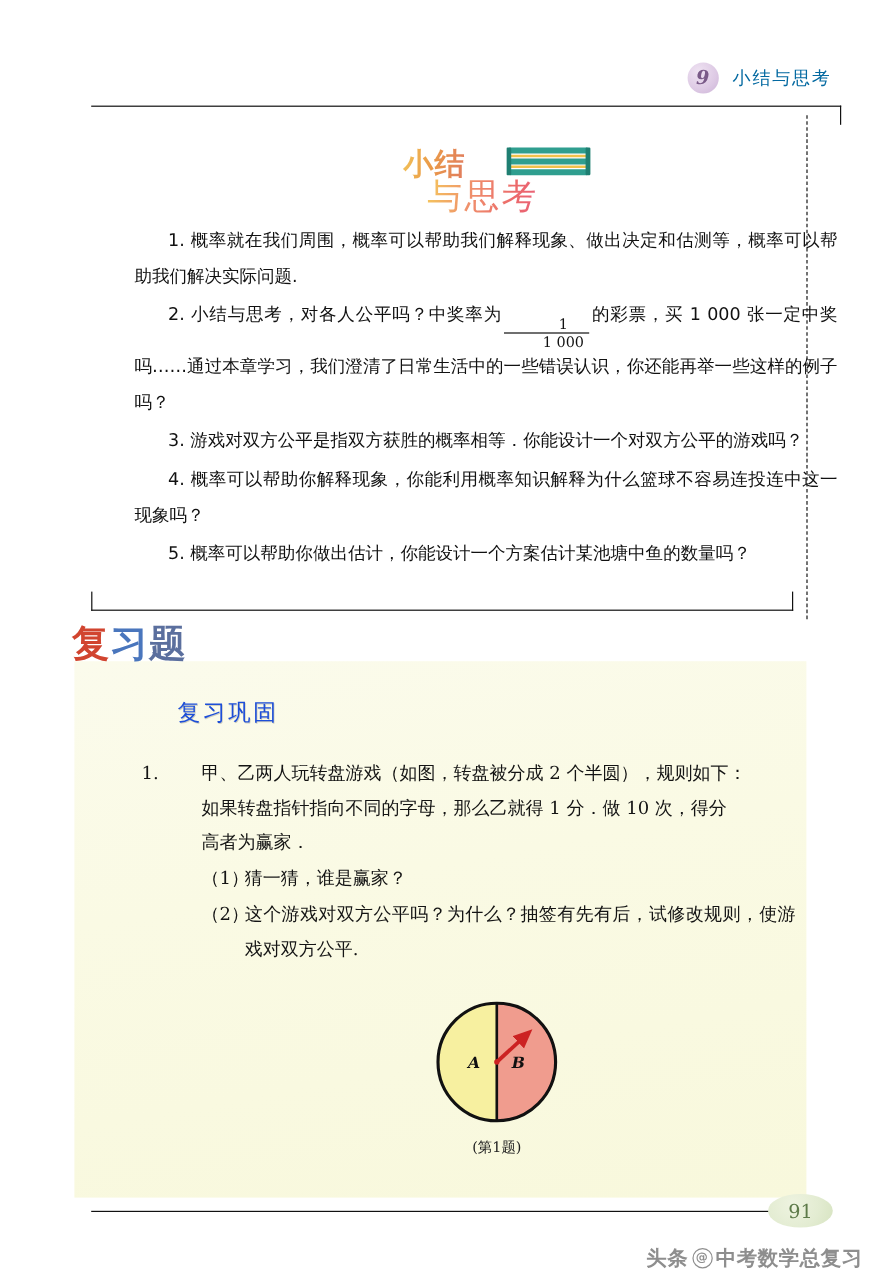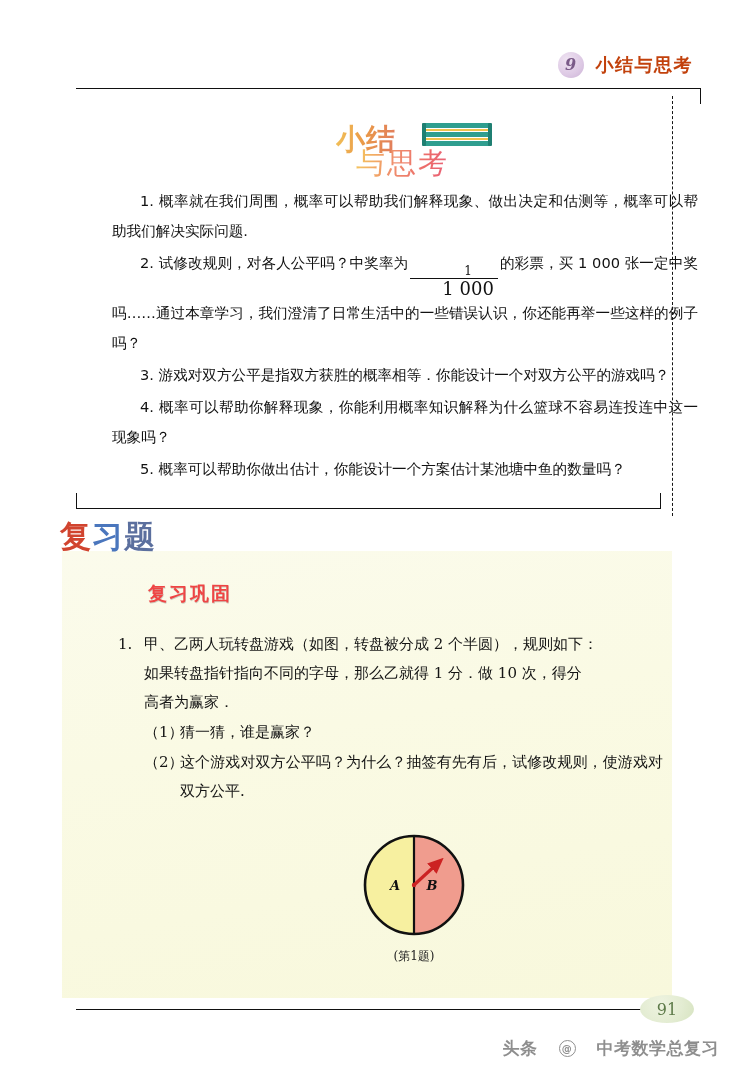--- a/index.html
+++ b/index.html
@@ -41,24 +41,24 @@
     font-family: "DejaVu Serif", "Liberation Serif", serif;
     font-style: italic;
     font-size: 16px;
     font-weight: bold;
     display: flex;
     align-items: center;
     justify-content: center;
     line-height: 1;
   }
   .header-title {
-    font-size: 18px;
-    color: #c2410c;
+    font-size: 15px;
+    color: #0369a1;
     letter-spacing: 1.5px;
-    font-weight: bold;
+    font-weight: normal;
     font-family: "DejaVu Sans", sans-serif;
   }
 
   
   .header-rule {
     position: absolute;
     top: 88px;
     left: 76px;
     width: 625px;
     height: 1.4px;
@@ -88,21 +88,21 @@
     position: absolute;
     top: 118px;
     left: 336px;
     width: 175px;
     height: 62px;
   }
   .deco-line1 {
     position: absolute;
     top: 2px;
     left: 0px;
-    font-size: 29px;
+    font-size: 25px;
     font-weight: bold;
     letter-spacing: 1px;
     font-family: "DejaVu Sans", sans-serif;
     background: linear-gradient(100deg, #f2c45a 0%, #ea9a48 45%, #e07a5f 100%);
     -webkit-background-clip: text;
     background-clip: text;
     color: transparent;
     -webkit-text-fill-color: transparent;
   }
   .deco-line2 {
@@ -150,21 +150,21 @@
     display: inline-flex;
     flex-direction: column;
     align-items: center;
     vertical-align: -0.48em;
     margin: 0 2px;
     font-family: "DejaVu Serif", "Liberation Serif", serif;
     line-height: 1;
   }
   .frac .top { font-size: 12px; padding: 0 4px 1px; }
   .frac .bar { width: 100%; height: 1.2px; background: #111; }
-  .frac .bot { font-size: 18px; padding: 1px 4px 0; }
+  .frac .bot { font-size: 12px; padding: 1px 4px 0; }
 
   
   .summary-rule {
     position: absolute;
     top: 508px;
     left: 76px;
     width: 585px;
     height: 1.4px;
     background: #111;
   }
@@ -208,23 +208,23 @@
     width: 610px;
     height: 447px;
     background: linear-gradient(170deg, #fbfbec 0%, #fafae4 40%, #f8f8dc 100%);
   }
 
   .subhead {
     position: absolute;
     top: 581px;
     left: 148px;
     font-size: 19px;
-    font-weight: bold;
+    font-weight: normal;
     letter-spacing: 2px;
-    color: #ef4444;
+    color: #1d4ed8;
     font-family: "DejaVu Sans", sans-serif;
     text-shadow: 0.6px 0.6px 0 rgba(0,0,0,0.18);
   }
 
   
   .problem {
     position: absolute;
     top: 630px;
     left: 118px;
     width: 545px;
@@ -236,21 +236,21 @@
   .problem .pnum {
     position: absolute;
     left: 0;
     top: 0;
     width: 24px;
     text-align: left;
   }
   .p-body {
     margin-left: 26px;
   }
-  .p-body > div { text-align: justify; }
+  .p-body > div { text-align: justify; margin-left: 24px; }
   .sub-item {
     display: flex;
     margin-top: 1px;
   }
   .sub-label { width: 36px; flex: none; }
   .sub-text { flex: 1; }
 
   
   .figure {
     position: absolute;
@@ -296,21 +296,21 @@
     color: #5d7a49;
   }
 
   
   .watermark {
     position: absolute;
     top: 1037px;
     right: 22px;
     display: flex;
     align-items: center;
-    gap: 21px;
+    gap: 3px;
     font-family: "DejaVu Sans", sans-serif;
     font-size: 17px;
     font-weight: bold;
     color: #6f6f6f;
     opacity: 0.78;
     letter-spacing: 0.5px;
   }
   .wm-at {
     display: inline-flex;
     align-items: center;
@@ -352,21 +352,21 @@
 
   <div class="summary">
 
     <p>
       <span class="num">1.</span>
       <span>概率就在我们周围，概率可以帮助我们解释现象、做出决定和估测等，概率可以帮助我们解决实际问题.</span>
     </p>
 
     <p>
       <span class="num">2.</span>
-      <span>试修改规则，对各人公平吗？中奖率为</span><span class="frac">
+      <span>小结与思考，对各人公平吗？中奖率为</span><span class="frac">
           <span class="top">1</span>
           <span class="bar"></span>
           <span class="bot">1 000</span>
         </span><span>的彩票，买 1 000 张一定中奖吗……通过本章学习，我们澄清了日常生活中的一些错误认识，你还能再举一些这样的例子吗？</span>
     </p>
 
     <p>
       <span class="num">3.</span>
       <span>游戏对双方公平是指双方获胜的概率相等．你能设计一个对双方公平的游戏吗？</span>
     </p>

